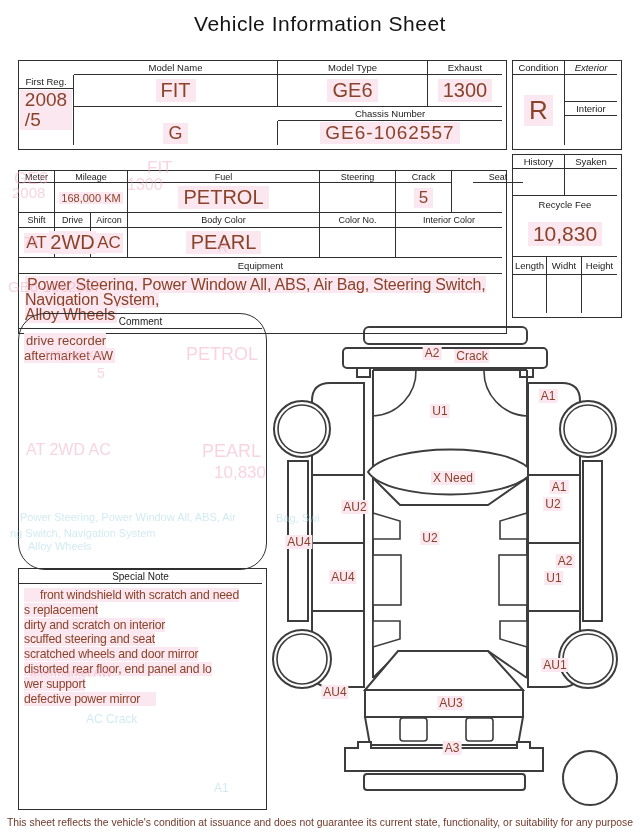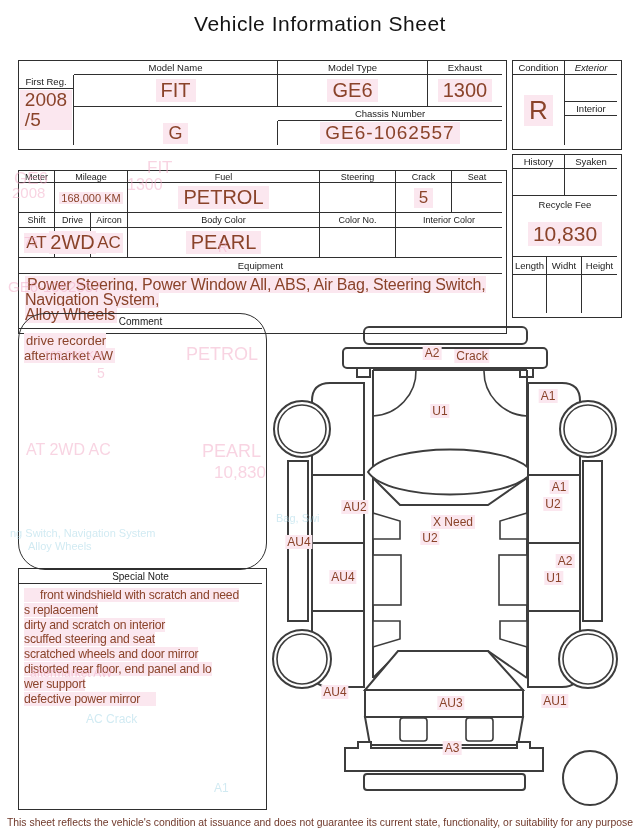--- a/index.html
+++ b/index.html
@@ -42,20 +42,21 @@
       <div class="ghost pink" style="left: 127px; top: 176px; font-size: 16px;">1300</div>
       <div class="ghost pink" style="left: 24px; top: 235px; font-size: 12px;">75</div>
       <div class="ghost pink" style="left: 218px; top: 240px; font-size: 13px;">R</div>
       <div class="ghost pink" style="left: 8px; top: 278px; font-size: 15px;">GE6-1062557</div>
       <div class="ghost pink" style="left: 44px; top: 349px; font-size: 11px;">168,000 KM</div>
       <div class="ghost pink" style="left: 186px; top: 344px; font-size: 18px;">PETROL</div>
       <div class="ghost pink" style="left: 97px; top: 365px; font-size: 14px;">5</div>
       <div class="ghost pink" style="left: 26px; top: 441px; font-size: 16px;">AT  2WD  AC</div>
       <div class="ghost pink" style="left: 202px; top: 441px; font-size: 18px;">PEARL</div>
       <div class="ghost pink" style="left: 214px; top: 463px; font-size: 17px;">10,830</div>
+      <div class="ghost cyan" style="left: 20px; top: 511px; font-size: 11px;">Power Steering, Power Window  All, ABS, Air</div>
       <div class="ghost cyan" style="left: 10px; top: 527px; font-size: 11px;">ng Switch, Navigation System</div>
       <div class="ghost cyan" style="left: 28px; top: 540px; font-size: 11px;">Alloy Wheels</div>
       <div class="ghost cyan" style="left: 276px; top: 512px; font-size: 11px;">Bag, Swi</div>
       <div class="ghost pink" style="left: 30px; top: 666px; font-size: 12px;">aftermarket AW</div>
       <div class="ghost cyan" style="left: 86px; top: 712px; font-size: 12px;">AC   Crack</div>
       <div class="ghost cyan" style="left: 214px; top: 781px; font-size: 12px;">A1</div>
     </div>
 
   <div class="title">Vehicle Information Sheet</div>
 
@@ -96,21 +97,21 @@
     <div class="cell bb" style="left:52px;top:41px;width:52px;height:14px;">Interior</div>
     <div class="cell val" style="left:52px;top:55px;width:52px;height:29px;"></div>
   </div>
 
   <div class="box" style="left:18px;top:154px;width:487px;height:162px;margin-top:16px;">
     <div class="cell br bb" style="left:0;top:0;width:36px;height:12px;font-size:9px;">Meter</div>
     <div class="cell br bb" style="left:36px;top:0;width:73px;height:12px;font-size:9px;">Mileage</div>
     <div class="cell br bb" style="left:109px;top:0;width:192px;height:12px;font-size:9px;">Fuel</div>
     <div class="cell br bb" style="left:301px;top:0;width:76px;height:12px;font-size:9px;">Steering</div>
     <div class="cell br bb" style="left:377px;top:0;width:56px;height:12px;font-size:9px;">Crack</div>
-    <div class="cell bb" style="left:433px;top:0;width:50px;height:12px;font-size:9px;">Seat</div>
+    <div class="cell bb" style="left:454px;top:0;width:50px;height:12px;font-size:9px;">Seat</div>
 
     <div class="cell br bb val" style="left:0;top:12px;width:36px;height:30px;"></div>
     <div class="cell br bb val" style="left:36px;top:12px;width:73px;height:30px;font-size:11px;">
         <span class="hl" style="padding:0 2px;">168,000 KM</span>
       </div>
     <div class="cell br bb val" style="left:109px;top:12px;width:192px;height:30px;font-size:20px;">
         <span class="hl">PETROL</span>
       </div>
     <div class="cell br bb val" style="left:301px;top:12px;width:76px;height:30px;"></div>
     <div class="cell br bb val" style="left:377px;top:12px;width:56px;height:30px;font-size:17px;">
@@ -241,30 +242,30 @@
         <circle cx="318" cy="344" r="29"></circle>
           <circle class="thin" cx="318" cy="344" r="25"></circle>
         <circle cx="320" cy="463" r="27"></circle>
       </g>
     </svg>
     <div id="diagram-labels">
         <div class="dlabel" style="left: 162px; top: 38px;">A2</div>
         <div class="dlabel" style="left: 202px; top: 41px;">Crack</div>
         <div class="dlabel" style="left: 278px; top: 81px;">A1</div>
         <div class="dlabel" style="left: 170px; top: 96px;">U1</div>
-        <div class="dlabel" style="left: 183px; top: 163px; margin-top: 44px;">X Need</div>
+        <div class="dlabel" style="left: 183px; top: 163px;">X Need</div>
         <div class="dlabel" style="left: 289px; top: 172px;">A1</div>
         <div class="dlabel" style="left: 283px; top: 189px;">U2</div>
         <div class="dlabel" style="left: 85px; top: 192px;">AU2</div>
         <div class="dlabel" style="left: 160px; top: 223px;">U2</div>
         <div class="dlabel" style="left: 29px; top: 227px;">AU4</div>
         <div class="dlabel" style="left: 295px; top: 246px;">A2</div>
         <div class="dlabel" style="left: 73px; top: 262px;">AU4</div>
         <div class="dlabel" style="left: 284px; top: 263px;">U1</div>
-        <div class="dlabel" style="left: 285px; top: 386px;">AU1</div>
+        <div class="dlabel" style="left: 285px; top: 350px;">AU1</div>
         <div class="dlabel" style="left: 65px; top: 377px;">AU4</div>
         <div class="dlabel" style="left: 181px; top: 388px;">AU3</div>
         <div class="dlabel" style="left: 182px; top: 433px;">A3</div>
       </div>
   </div>
 
   <div class="footer">This sheet reflects the vehicle's condition at issuance and does not guarantee its current state, functionality, or suitability for any purpose</div>
 
 </div>
 

